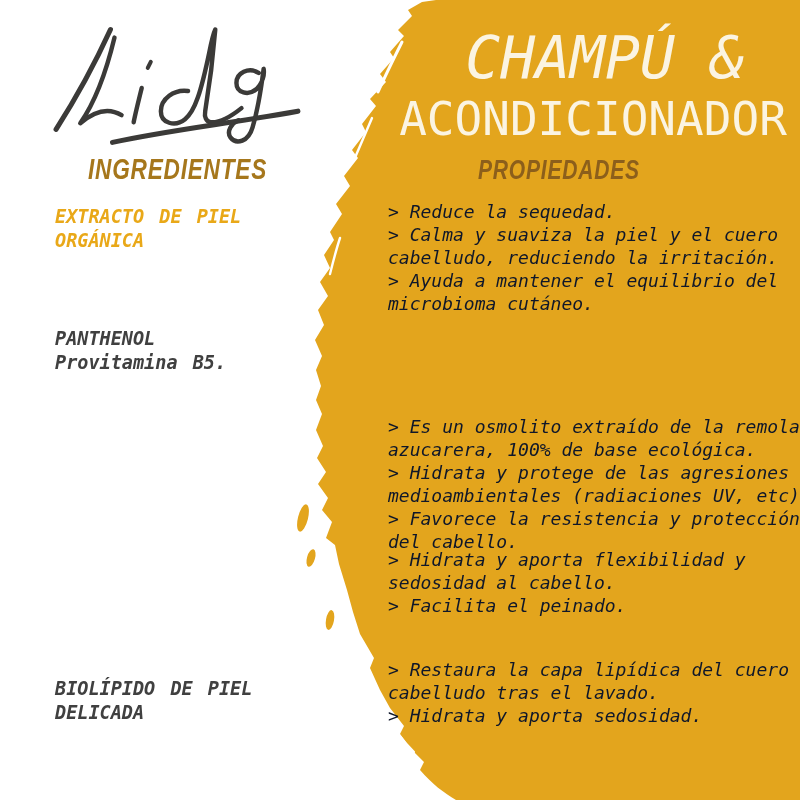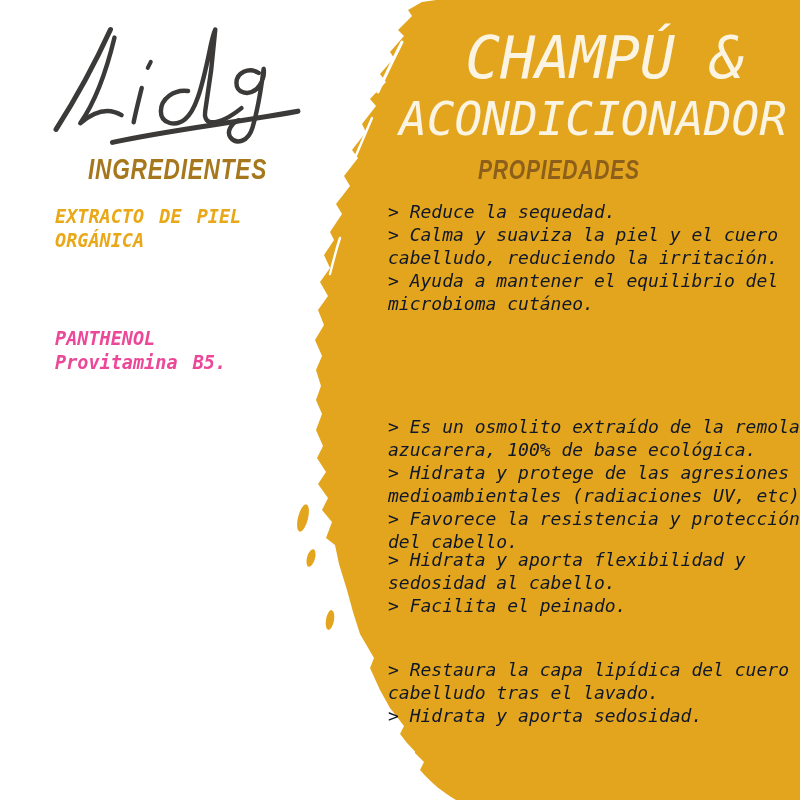--- a/index.html
+++ b/index.html
@@ -20,42 +20,41 @@
     text-align:center;
     font-size:58px;line-height:60px;
     font-style:italic;
     color:#FBF4E2;
     white-space:pre;
   }
   .title-2{
     position:absolute;top:94px;left:392px;width:402px;
     text-align:center;
     font-size:46px;line-height:50px;
-    font-style:italic;
     color:#FBF4E2;
     white-space:pre;
   }
   
   .col-header{
     font-family:"Liberation Sans", sans-serif;
     font-weight:bold;font-style:italic;
     font-size:29px;line-height:30px;
     letter-spacing:1px;
     transform:scaleX(0.78);
     transform-origin:left center;
     white-space:pre;
   }
   .hdr-ingredientes{position:absolute;top:154px;left:88px;color:#A6771C;}
   .hdr-propiedades{position:absolute;top:155px;left:478px;color:#8C5F1B;font-size:27px;}
   
   .ingredient{
     position:absolute;left:55px;width:320px;
     font-weight:bold;font-style:italic;
     font-size:18.5px;line-height:24px;
-    color:#ec4899;
+    color:#404040;
     white-space:pre;
     word-spacing:4px;
   }
   .ingredient.gold{color:#E9A818;}
   
   .props{
     position:absolute;left:388px;width:412px;
     font-style:italic;
     font-size:18px;line-height:23px;
     color:#0f172a;
@@ -105,20 +104,22 @@
   <div class="title-1">CHAMPÚ &amp;</div>
   <div class="title-2">ACONDICIONADOR</div>
 
   <div class="col-header hdr-ingredientes">INGREDIENTES</div>
   <div class="col-header hdr-propiedades">PROPIEDADES</div>
 
   <div class="ingredient gold" style="top:205px;">EXTRACTO DE PIEL
 ORGÁNICA</div>
   <div class="ingredient" style="top:327px;">PANTHENOL
 Provitamina B5.</div>
+  <div class="ingredient" style="top:677px;">BIOLÍPIDO DE PIEL
+DELICADA</div>
 
   <div class="props" style="top:200px;">&gt; Reduce la sequedad.
 &gt; Calma y suaviza la piel y el cuero
 cabelludo, reduciendo la irritación.
 &gt; Ayuda a mantener el equilibrio del
 microbioma cutáneo.</div>
   <div class="props" style="top:415px;">&gt; Es un osmolito extraído de la remolacha
 azucarera, 100% de base ecológica.
 &gt; Hidrata y protege de las agresiones
 medioambientales (radiaciones UV, etc).

